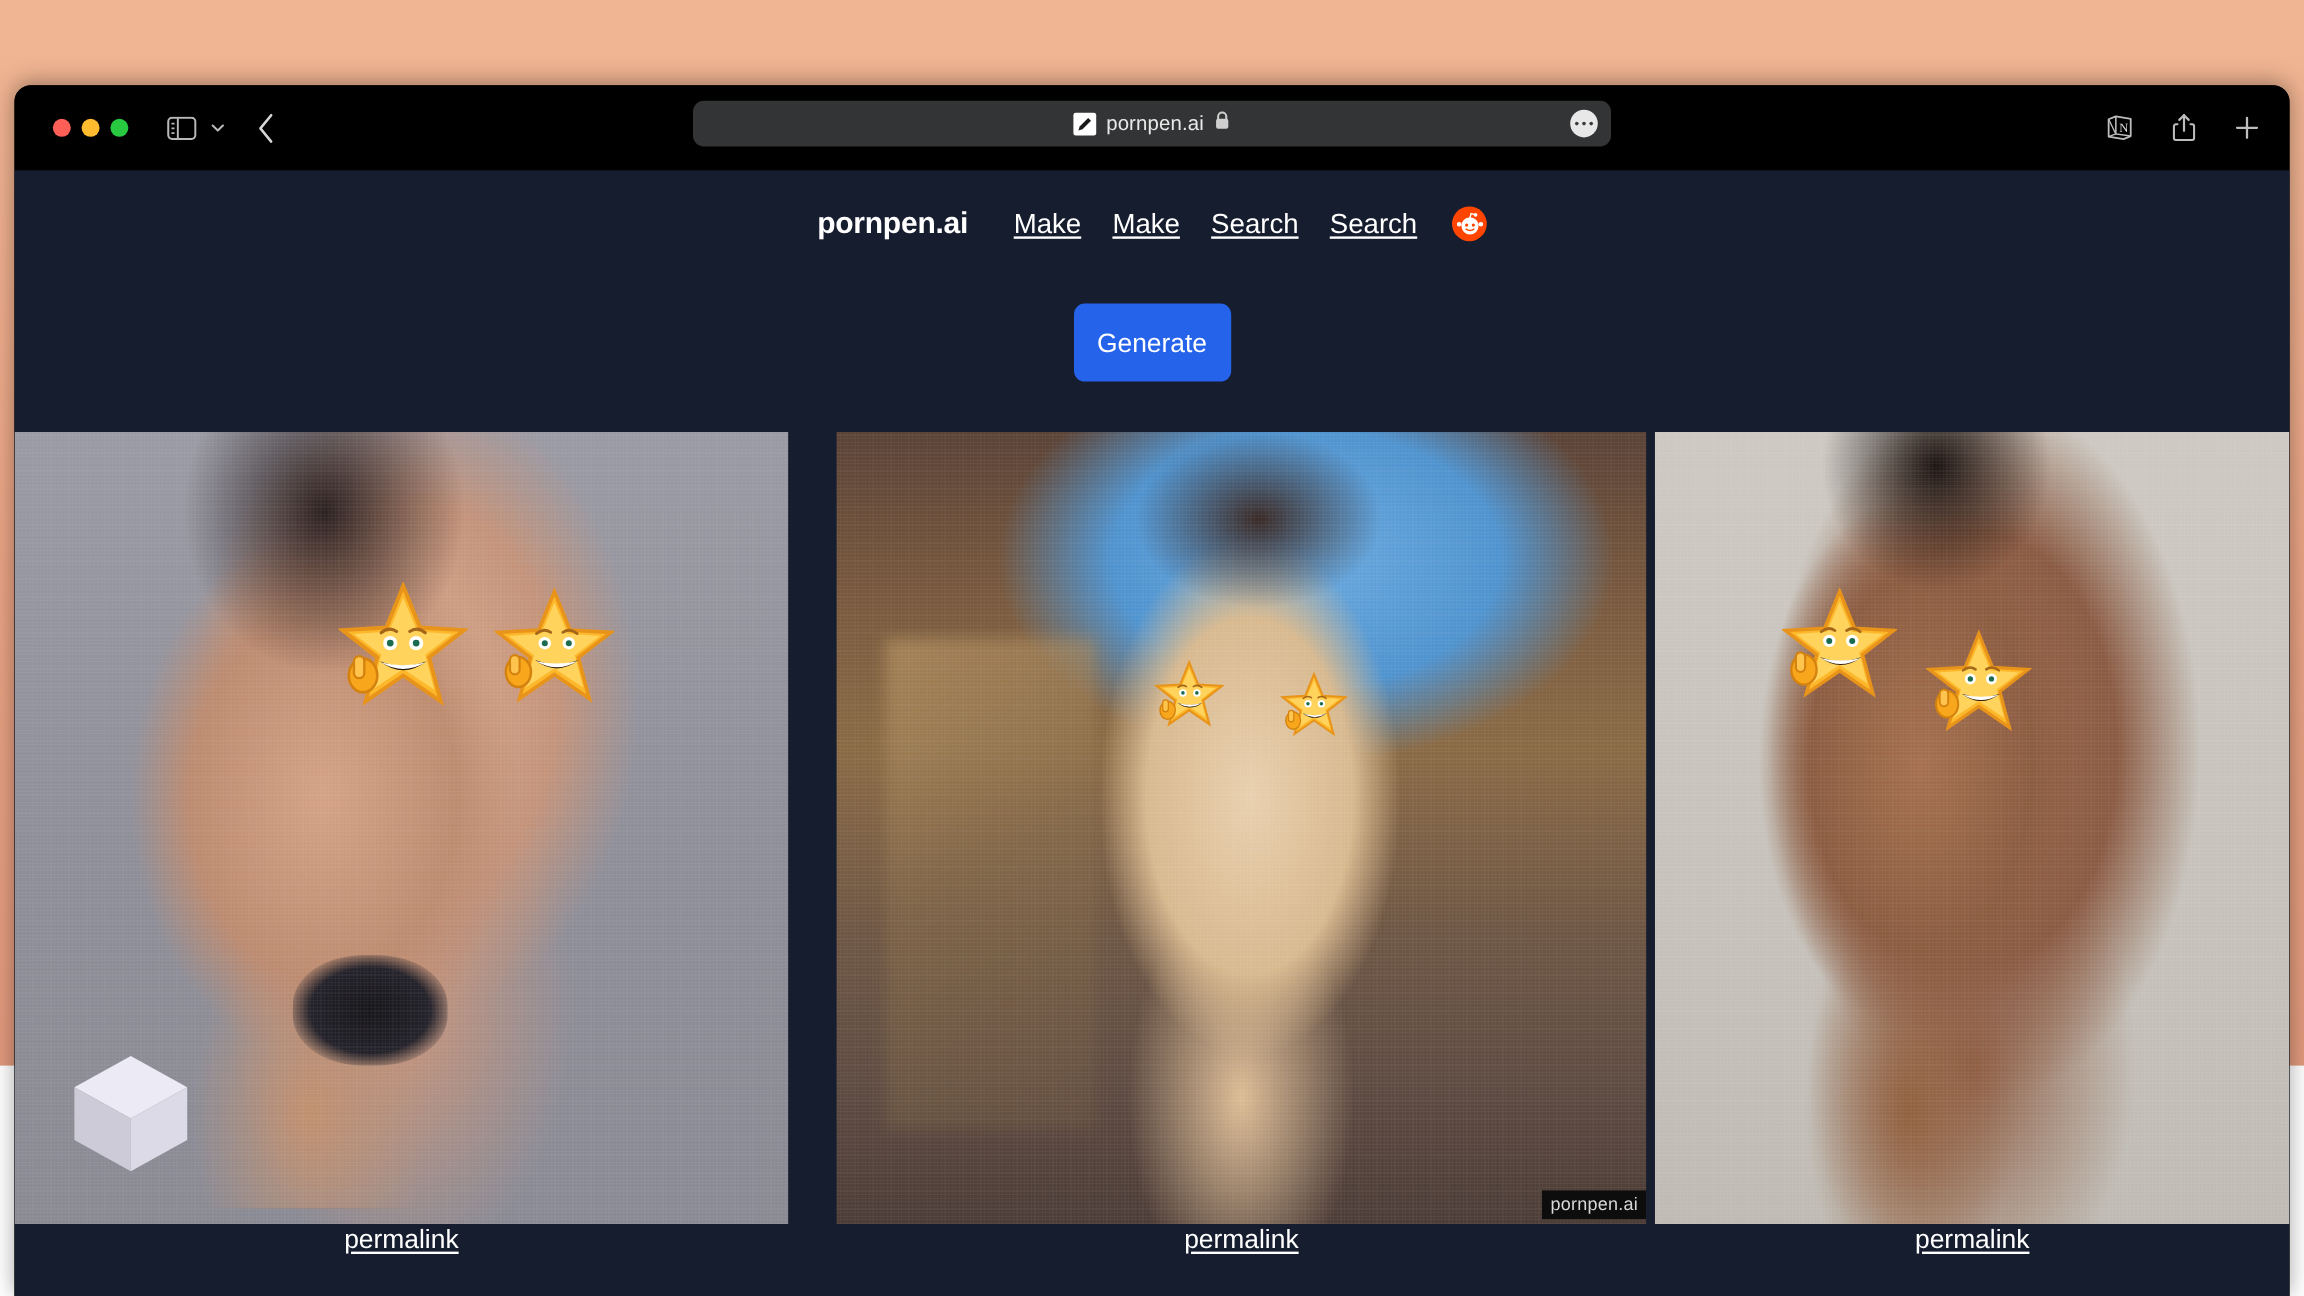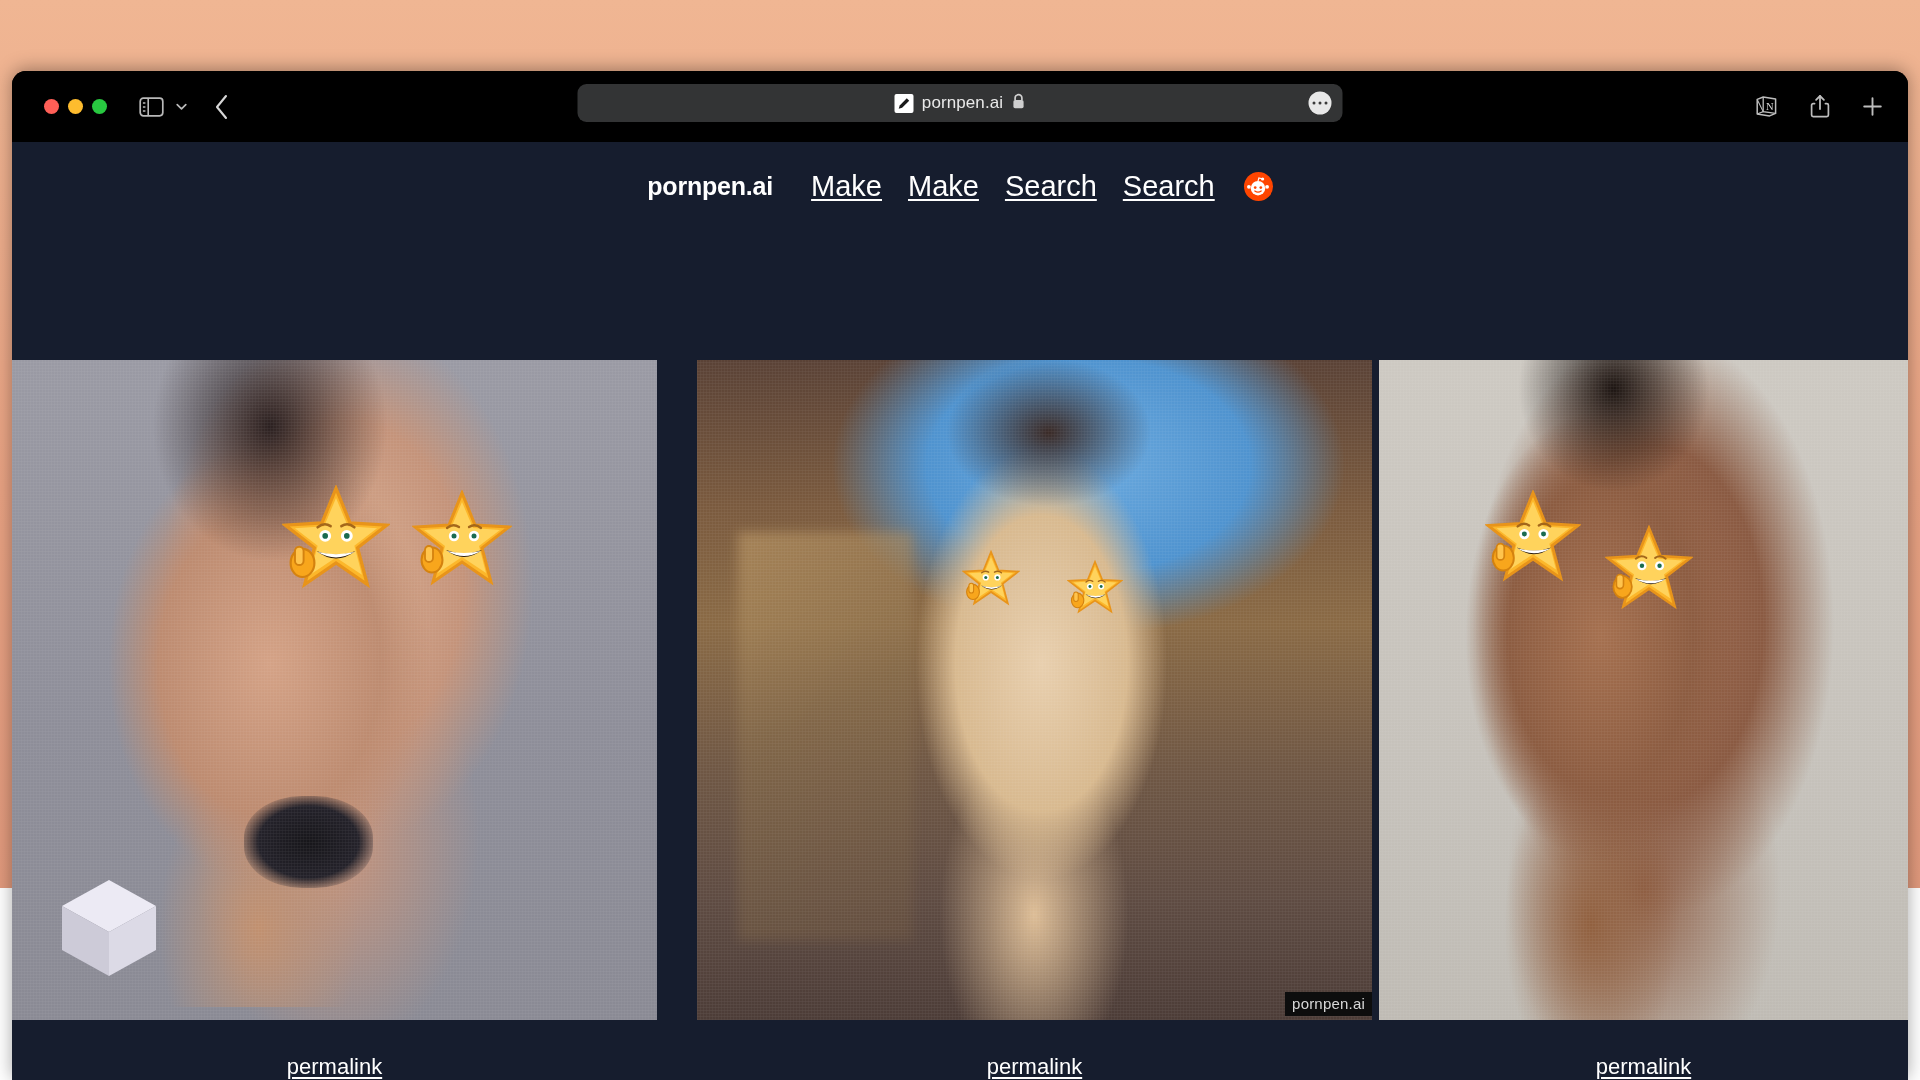--- a/index.html
+++ b/index.html
@@ -140,21 +140,21 @@
   }
   #brand {
     color: #ffffff;
     font-size: 25px;
     font-weight: bold;
     letter-spacing: -0.2px;
     margin-right: 38px;
   }
   .nav-link {
     color: #ffffff;
-    font-size: 29px;
+    font-size: 23px;
     text-decoration: underline;
     text-underline-offset: 3px;
     text-decoration-thickness: 1.5px;
     margin-right: 26px;
     cursor: pointer;
   }
   #reddit-icon {
     width: 29px; height: 29px;
     border-radius: 50%;
     background: #ff4500;
@@ -309,21 +309,21 @@
     bottom: 40px;
     width: 106px;
     height: 104px;
   }
 
   
   #permalink-bar {
     height: 60px;
     background: #161d2e;
     display: flex;
-    align-items: flex-end;
+    align-items: flex-start;
   }
   .permalink-slot {
     display: flex;
     justify-content: center;
     align-items: center;
     flex: 0 0 auto;
   }
   .slot-1 { width: 645px; }
   .slot-g { width: 40px; }
   .slot-2 { width: 675px; }
@@ -434,20 +434,23 @@
               <circle cx="13.8" cy="12.6" r="1.35" fill="#ff4500"></circle>
               <path d="M7.8 16.0 q3.2 2.2 6.4 0" stroke="#ff4500" stroke-width="1.25" fill="none" stroke-linecap="round"></path>
               <circle cx="15.6" cy="4.0" r="1.6" fill="#ffffff"></circle>
               <path d="M11 6.2 L11.9 3.0 L15.0 3.8" stroke="#ffffff" stroke-width="1.15" fill="none" stroke-linecap="round"></path>
               <circle cx="1.9" cy="11.8" r="1.9" fill="#ffffff"></circle>
               <circle cx="20.1" cy="11.8" r="1.9" fill="#ffffff"></circle>
             </svg>
           </span>
         </nav>
 
+        <div id="generate-row">
+          <button id="generate-button">Generate</button>
+        </div>
       </div>
 
       <div id="gallery">
 
         <div class="gallery-cell cell-1">
           <div class="photo photo-1"></div>
           <div class="grain"></div>
 
           <svg class="star-sticker" style="left:270px; top:125px;" width="108" height="104" viewBox="0 0 100 96">
             <polygon points="50,3 63,35 97,37 70,58 79,92 50,72 21,92 30,58 3,37 37,35" fill="#fcb72b" stroke="#e8941a" stroke-width="3"></polygon>

